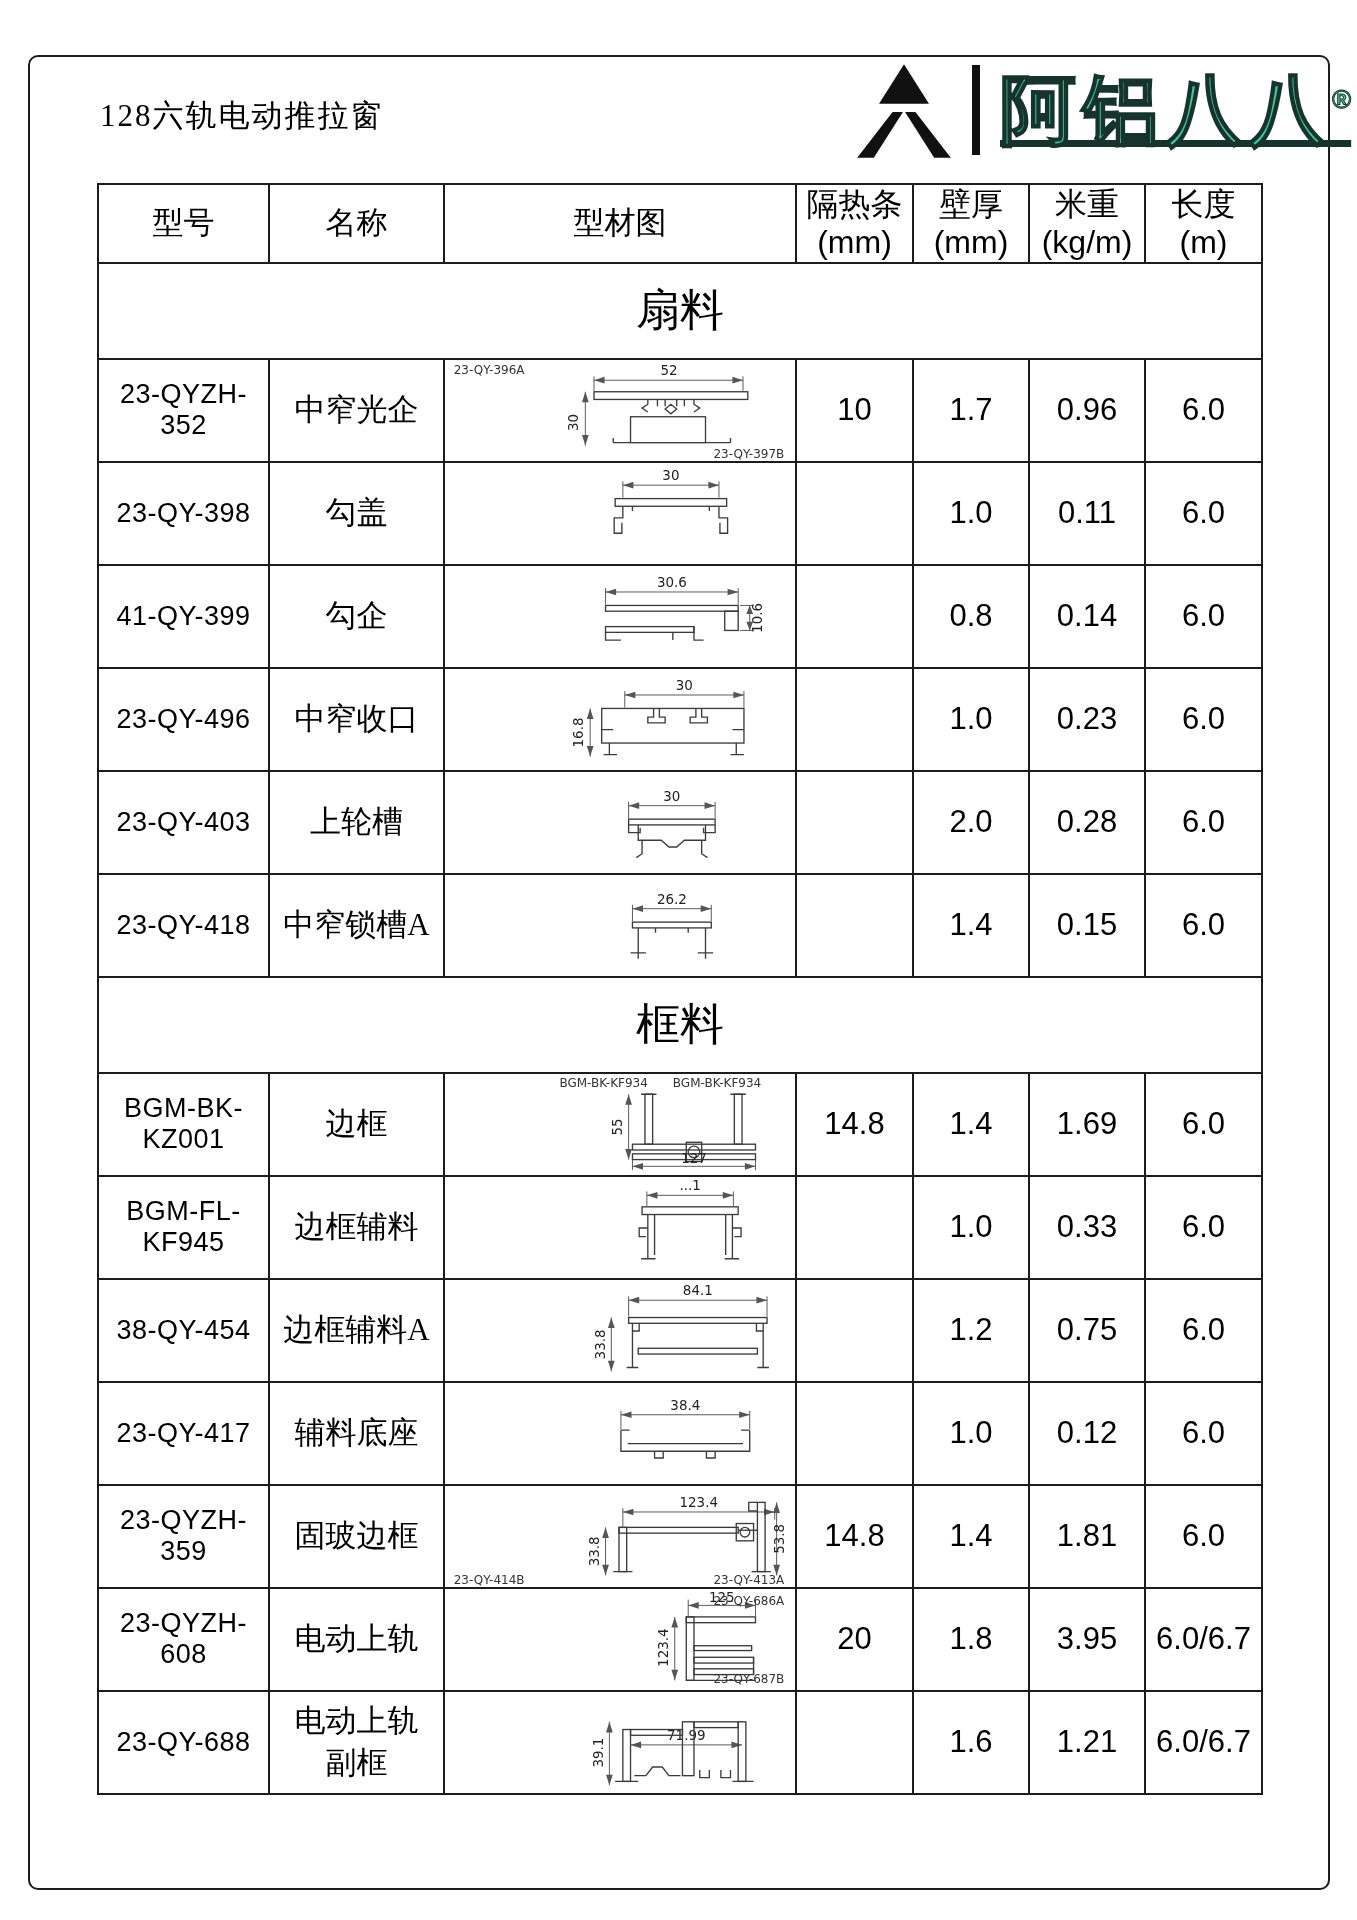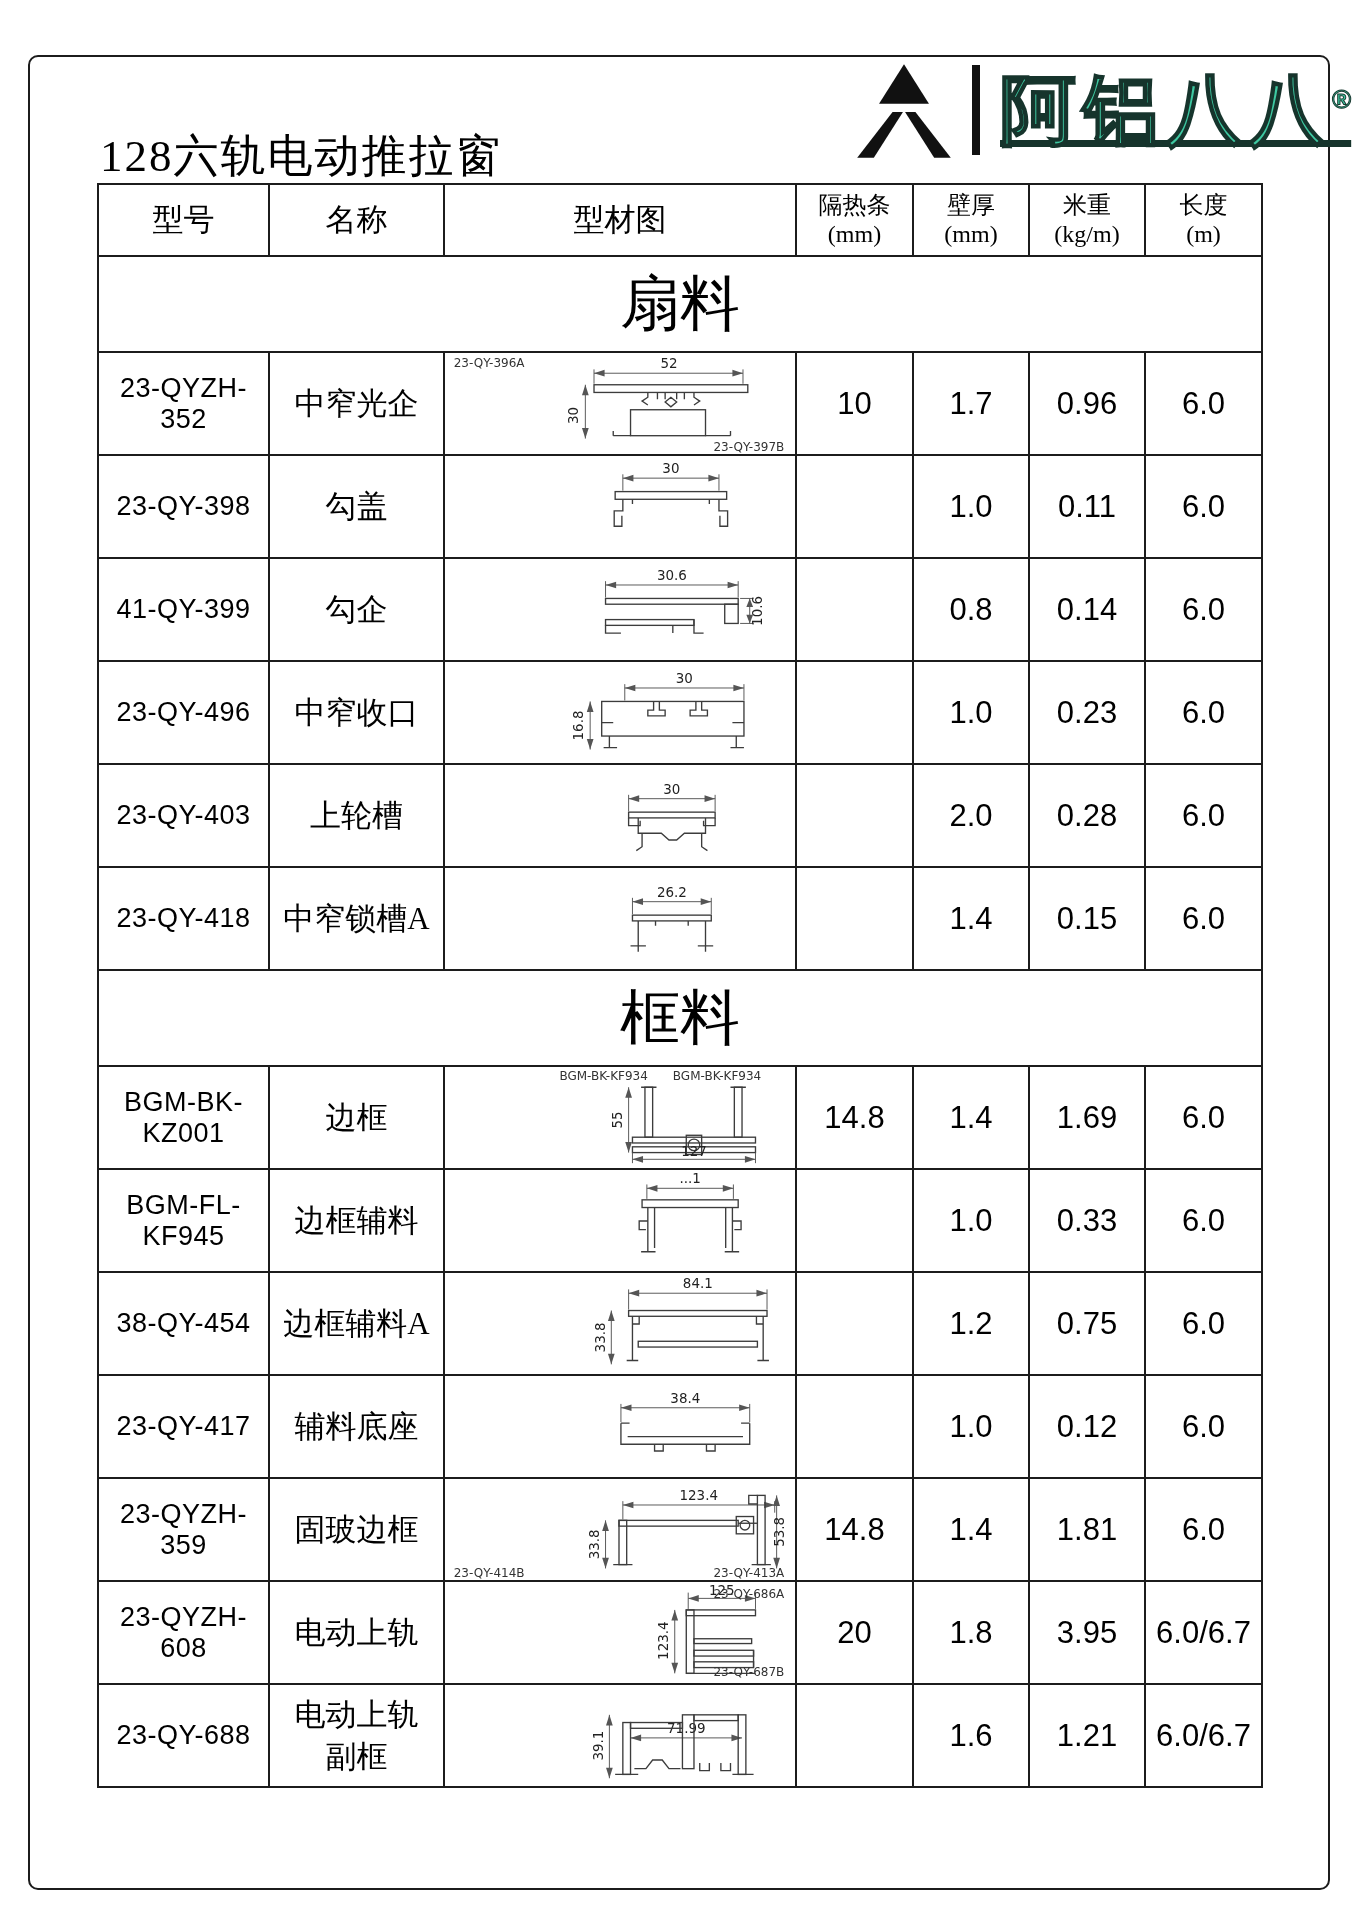--- a/index.html
+++ b/index.html
@@ -1,32 +1,32 @@
 <!DOCTYPE html>
 <html><head>
 <meta charset="utf-8">
 <style>
   html,body{margin:0;padding:0;background:#fff;}
   body{width:1357px;height:1920px;position:relative;font-family:"Liberation Sans",sans-serif;color:#000;overflow:hidden;}
   .frame{position:absolute;left:28px;top:55px;width:1298px;height:1831px;border:2px solid #1c1c1c;border-radius:10px;}
-  .title{position:absolute;left:100px;top:95px;font-family:"Liberation Serif","DejaVu Serif",serif;font-size:45px;letter-spacing:2px;white-space:nowrap;margin-top:31px;}
+  .title{position:absolute;left:100px;top:95px;font-family:"Liberation Serif","DejaVu Serif",serif;font-size:31px;letter-spacing:2px;white-space:nowrap;}
   .logo{position:absolute;left:852px;top:58px;height:104px;display:flex;align-items:center;}
   .logo-divider{width:8px;height:90px;background:#111;margin:0 20px 0 16px;}
   .brand{position:relative;font-size:76px;font-weight:bold;color:#3ec9a2;letter-spacing:7px;line-height:1;
          font-family:"Liberation Sans",sans-serif;-webkit-text-stroke:2px #16342c;white-space:nowrap;text-decoration:underline;}
   .regmark{font-size:26px;font-weight:bold;color:#3ec9a2;-webkit-text-stroke:1px #16342c;vertical-align:28px;letter-spacing:0;}
   table.spec{position:absolute;left:97px;top:183px;border-collapse:collapse;table-layout:fixed;}
   table.spec td,table.spec th{border:2px solid #1c1c1c;padding:0;text-align:center;vertical-align:middle;overflow:hidden;}
   tr.hdr{height:72px;}
   tr.sec{height:96px;}
   tr.row{height:103px;}
   .h-main{font-family:"Liberation Serif","DejaVu Serif",serif;font-size:31px;font-weight:normal;}
-  .h-unit{font-family:Liberation Serif, serif;font-size:24px;font-weight:normal;line-height:1.2;}
+  .h-unit{font-family:Liberation Sans, sans-serif;font-size:32px;font-weight:normal;line-height:1.2;}
   .h-unit span{display:block;}
-  td.section-cell{text-align:left;padding-left:100px;font-family:"Liberation Serif","DejaVu Serif",serif;font-size:60px;}
+  td.section-cell{text-align:left;padding-left:100px;font-family:"Liberation Serif","DejaVu Serif",serif;font-size:44px;}
   .model{font-size:27px;letter-spacing:0.5px;}
   .cname{font-family:"Liberation Serif","DejaVu Serif",serif;font-size:31px;line-height:1.35;}
   .val{font-size:31px;}
   .diag-cell{padding:0;}
   svg.diag{display:block;}
   svg .pr{stroke:#3c3c3c;stroke-width:1.4;fill:none;}
   svg .dm{stroke:#555;stroke-width:1;fill:none;}
   svg .ar{fill:#555;stroke:none;}
   svg text{font-family:"DejaVu Sans",sans-serif;font-size:14px;fill:#222;}
   svg text.lbl{font-size:12.5px;fill:#333;}

